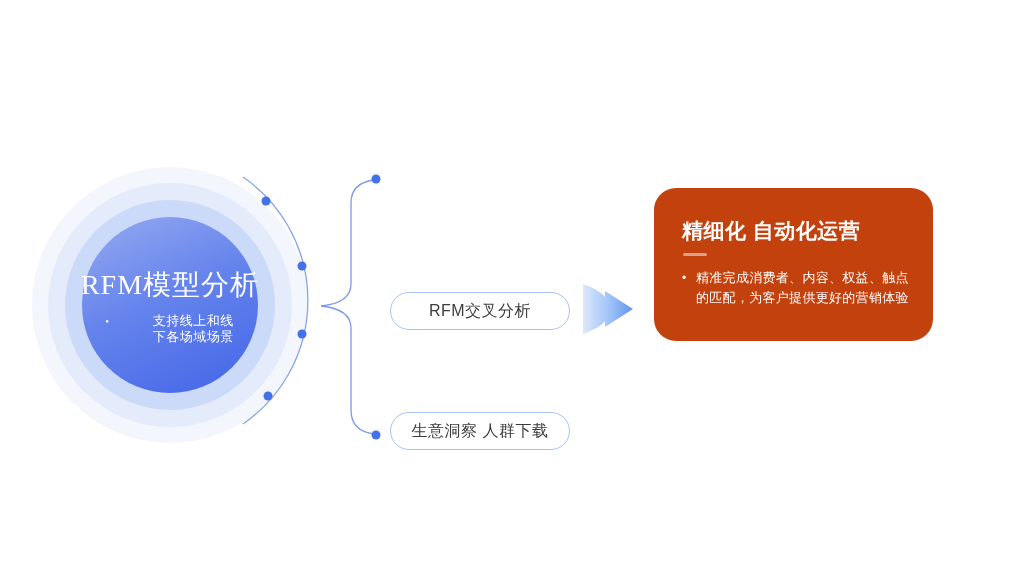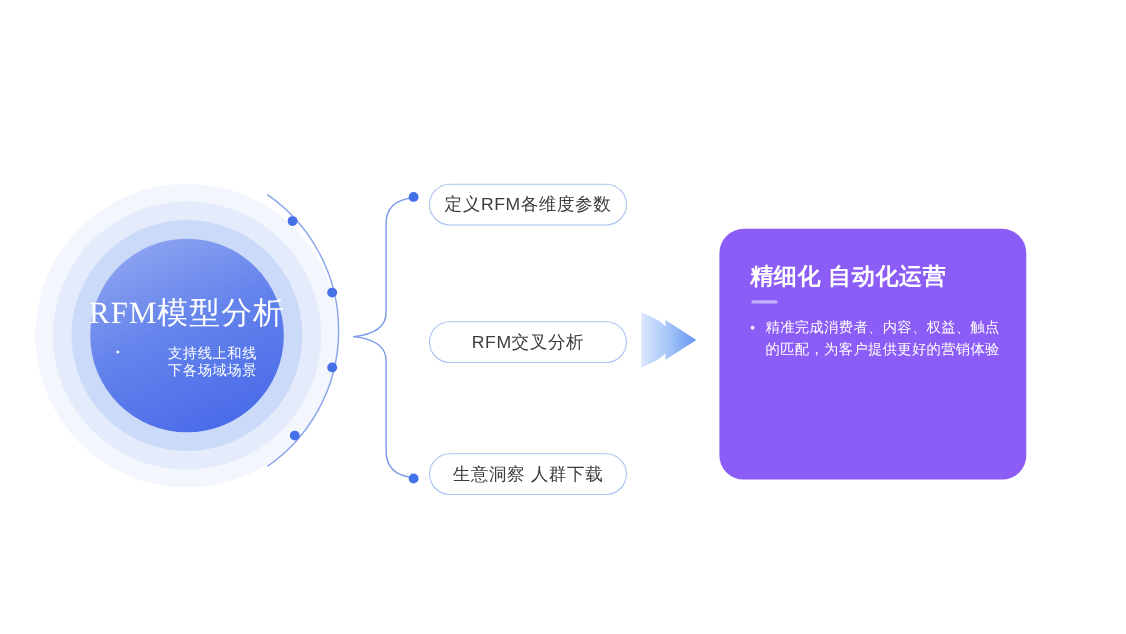--- a/index.html
+++ b/index.html
@@ -81,23 +81,23 @@
     letter-spacing: 0.5px;
     white-space: nowrap;
   }
   .pill-1 { top: 167px; }
   .pill-2 { top: 292px; }
   .pill-3 { top: 412px; }
 
   
   .result-panel {
     position: absolute;
-    left: 654px; top: 208px;
-    width: 279px; height: 228px;
-    background: #8b5cf6;
+    left: 654px; top: 188px;
+    width: 279px; height: 153px;
+    background: #c2410c;
     border-radius: 22px;
     color: #ffffff;
     padding: 29px 20px 0 28px;
   }
   .panel-title {
     font-size: 21px;
     font-weight: 700;
     letter-spacing: 0.5px;
     white-space: nowrap;
   }
@@ -157,23 +157,20 @@
     <circle cx="302" cy="334" r="4.5" fill="#4470e8"></circle>
     <circle cx="268" cy="396" r="4.5" fill="#4470e8"></circle>
 
     <path d="M 374 180 Q 351 183 351 203 L 351 284 Q 351 303 321 306 Q 351 309 351 328 L 351 410 Q 351 431 374 434" fill="none" stroke="#7c99e8" stroke-width="1.3" stroke-linecap="round"></path>
     <circle cx="376" cy="179" r="4.5" fill="#4470e8"></circle>
     <circle cx="376" cy="435" r="4.5" fill="#4470e8"></circle>
 
     <path d="M 583 284 C 596 289 602 293 605 297 L 605 291 L 633 309 L 605 327 L 605 321 C 602 325 596 329 583 334 Z" fill="url(#arrowGrad)"></path>
   </svg>
 
-  <div class="pill pill-1">
-    <span>定义RFM各维度参数</span>
-  </div>
   <div class="pill pill-2">
     <span>RFM交叉分析</span>
   </div>
   <div class="pill pill-3">
     <span>生意洞察 人群下载</span>
   </div>
 
   <div class="result-panel">
     <div class="panel-title">精细化 自动化运营</div>
     <div class="title-underline"></div>

